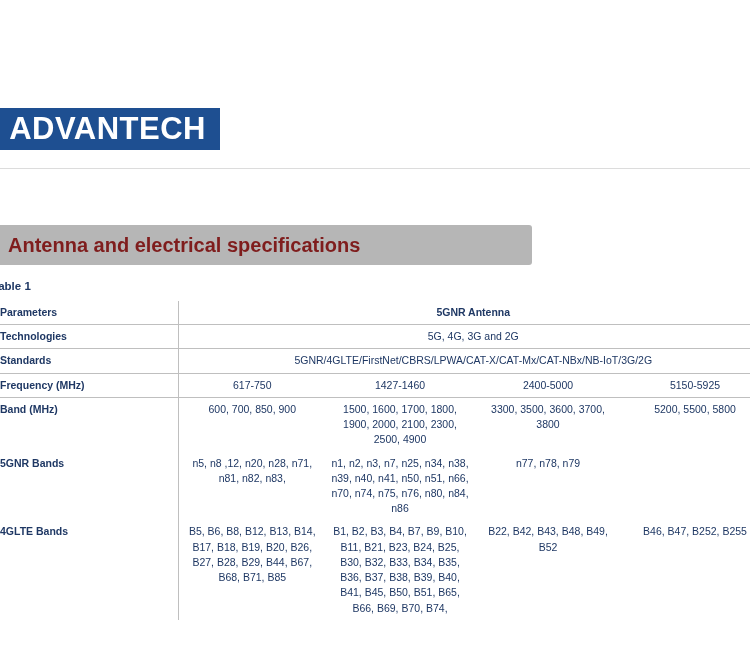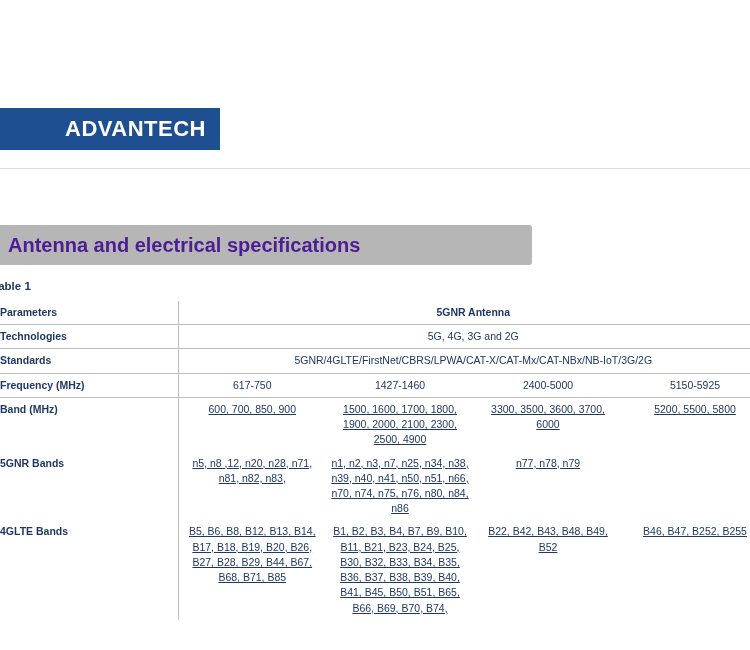--- a/index.html
+++ b/index.html
@@ -24,21 +24,21 @@
     height: 42px;
     background: #1e4f91;
     display: flex;
     align-items: center;
     justify-content: flex-end;
     padding-right: 14px;
     box-sizing: border-box;
   }
   .logo-text {
     color: #ffffff;
-    font-size: 22px;
+    font-size: 31px;
     font-weight: bold;
     letter-spacing: 0.5px;
     font-family: "Liberation Sans", sans-serif;
   }
   .header-rule {
     position: absolute;
     left: 0;
     top: 168px;
     width: 750px;
     height: 1px;
@@ -53,21 +53,21 @@
     width: 572px;
     height: 40px;
     background: #b6b6b6;
     border-radius: 3px;
     display: flex;
     align-items: center;
     padding-left: 48px;
     box-sizing: border-box;
   }
   .section-banner-text {
-    color: #4c1d95;
+    color: #7f1d1d;
     font-size: 20px;
     font-weight: bold;
   }
 
   
   .table-caption {
     position: absolute;
     left: -8px;
     top: 280px;
     font-size: 11.5px;
@@ -103,21 +103,20 @@
   }
   .vline {
     border-left: 1px solid #bfbfbf;
   }
   .hdr-value {
     font-weight: bold;
     font-size: 11px;
   }
   .cell-small {
     font-size: 10px;
-    text-decoration: underline;
   }
   .tall-cell {
     padding-top: 6px;
   }
   col.c0 { width: 200px; }
   col.c1 { width: 148px; }
   col.c2 { width: 148px; }
   col.c3 { width: 148px; }
   col.c4 { width: 146px; }
 </style>
@@ -160,21 +159,21 @@
       <td class="rowlabel">Frequency (MHz)</td>
       <td class="vline">617-750</td>
       <td>1427-1460</td>
       <td>2400-5000</td>
       <td>5150-5925</td>
     </tr>
     <tr>
       <td class="rowlabel tall-cell">Band (MHz)</td>
       <td class="vline cell-small tall-cell">600, 700, 850, 900</td>
       <td class="cell-small tall-cell">1500, 1600, 1700, 1800, 1900, 2000, 2100, 2300, 2500, 4900</td>
-      <td class="cell-small tall-cell">3300, 3500, 3600, 3700, 6000</td>
+      <td class="cell-small tall-cell">3300, 3500, 3600, 3700, 3800</td>
       <td class="cell-small tall-cell">5200, 5500, 5800</td>
     </tr>
     <tr>
       <td class="rowlabel tall-cell">5GNR Bands</td>
       <td class="vline cell-small tall-cell">n5, n8 ,12, n20, n28, n71, n81, n82, n83,</td>
       <td class="cell-small tall-cell">n1, n2, n3, n7, n25, n34, n38, n39, n40, n41, n50, n51, n66, n70, n74, n75, n76, n80, n84, n86</td>
       <td class="cell-small tall-cell">n77, n78, n79</td>
       <td class="cell-small tall-cell"></td>
     </tr>
     <tr>

